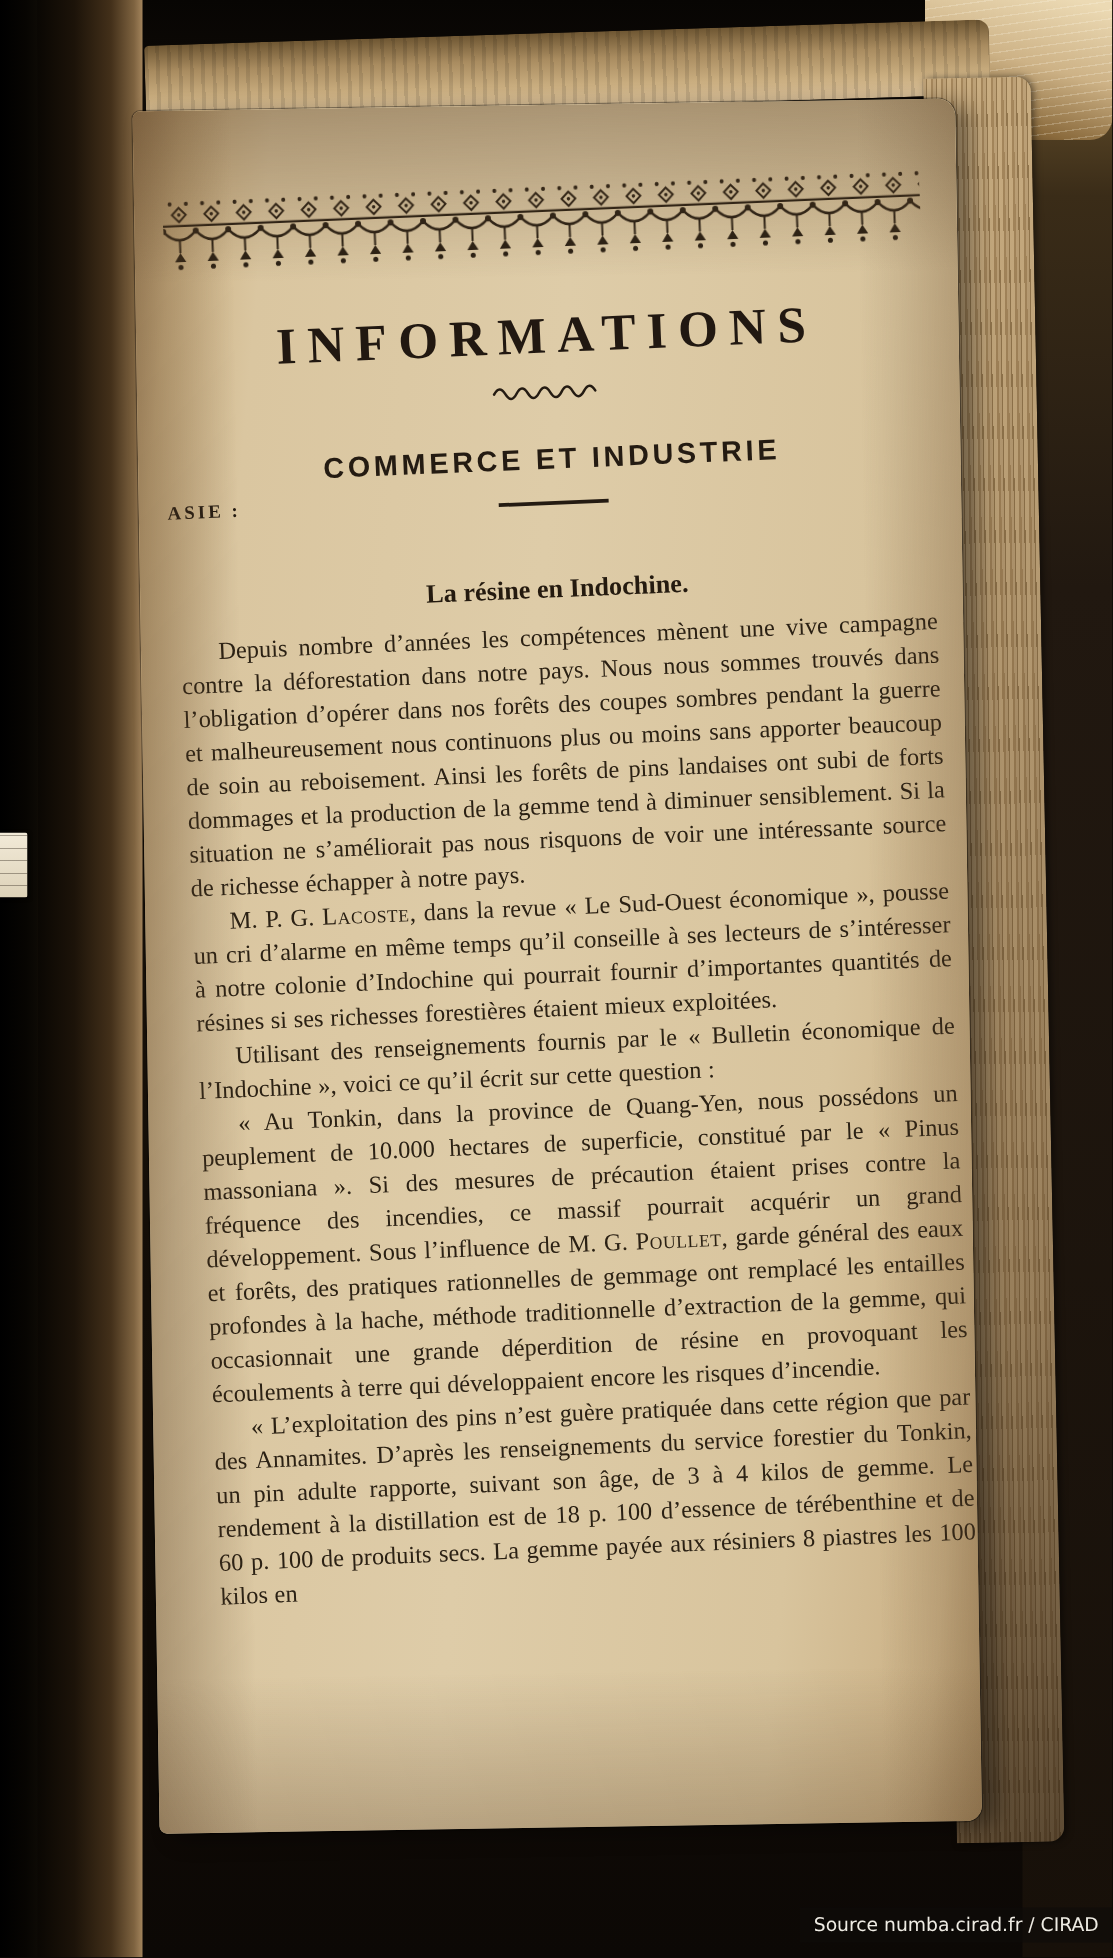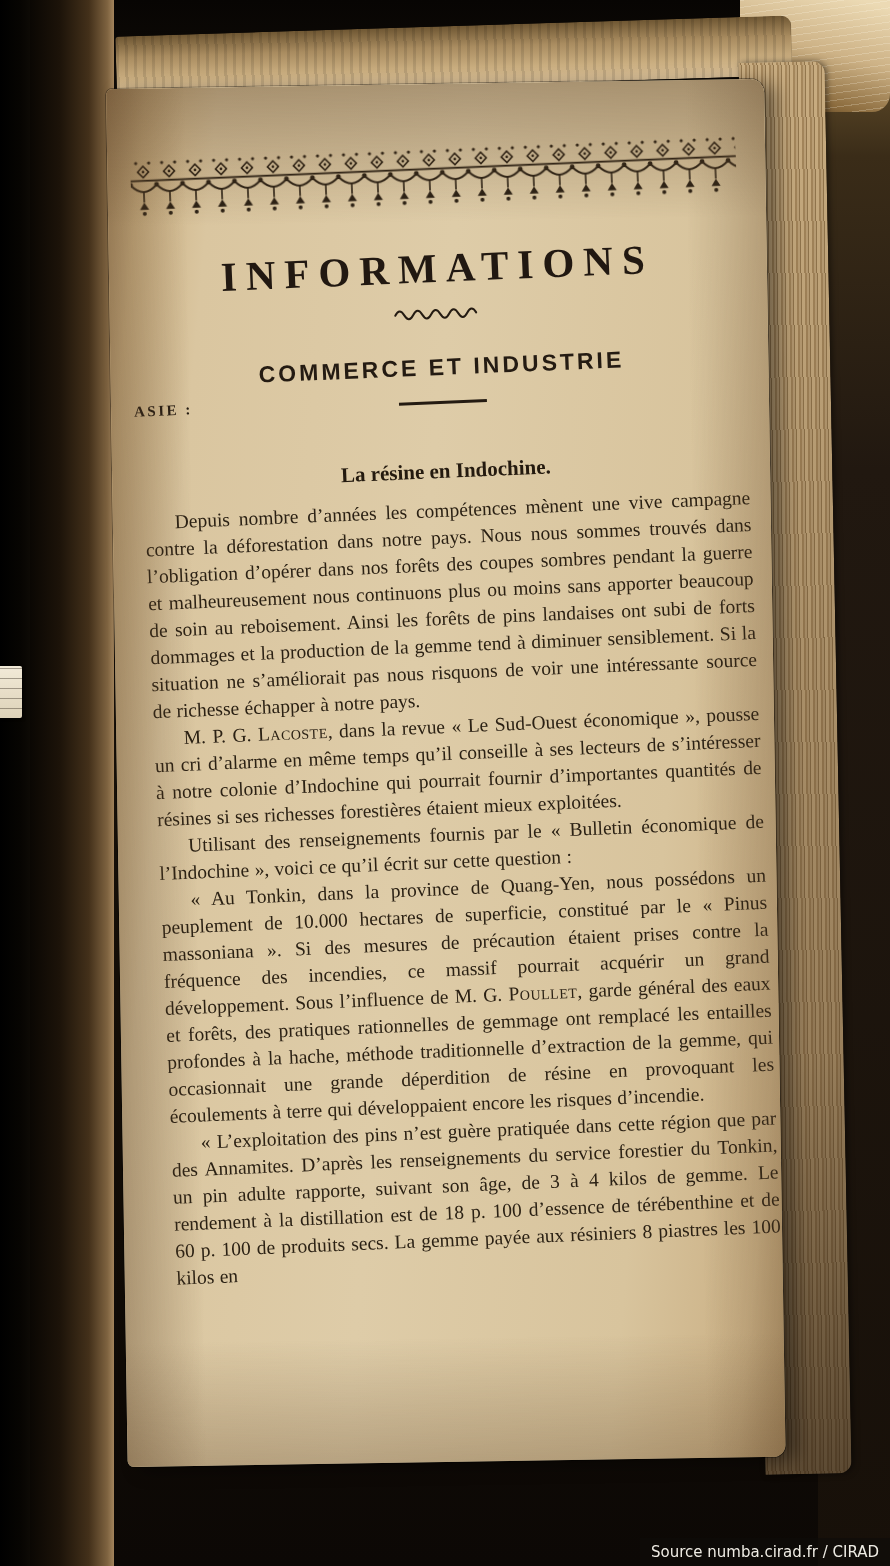--- a/index.html
+++ b/index.html
@@ -74,21 +74,21 @@
   .sc{font-variant:small-caps;letter-spacing:.5px;}
 
   
   .scrap{position:absolute;left:0;top:666px;width:22px;height:52px;
         background:
           repeating-linear-gradient(0deg,rgba(70,60,48,0) 0 9px,rgba(70,60,48,.45) 9px 10px),
           linear-gradient(180deg,#f2ead8,#ddd2b8);
         box-shadow:1px 1px 3px rgba(0,0,0,.7);border-radius:0 2px 2px 0;}
 
   
-  .watermark{position:absolute;right:0;bottom:0;width:250px;height:28px;
+  .watermark{position:absolute;right:0;bottom:12px;width:250px;height:28px;
         background:rgba(15,12,9,.62);color:#efece4;text-align:center;
         font-family:"DejaVu Sans",sans-serif;font-size:15px;line-height:28px;}
 </style>
 </head>
 <body>
 
 <div class="scene">
 
   <div class="right-bg"></div>
   <div class="stack-corner"></div>

